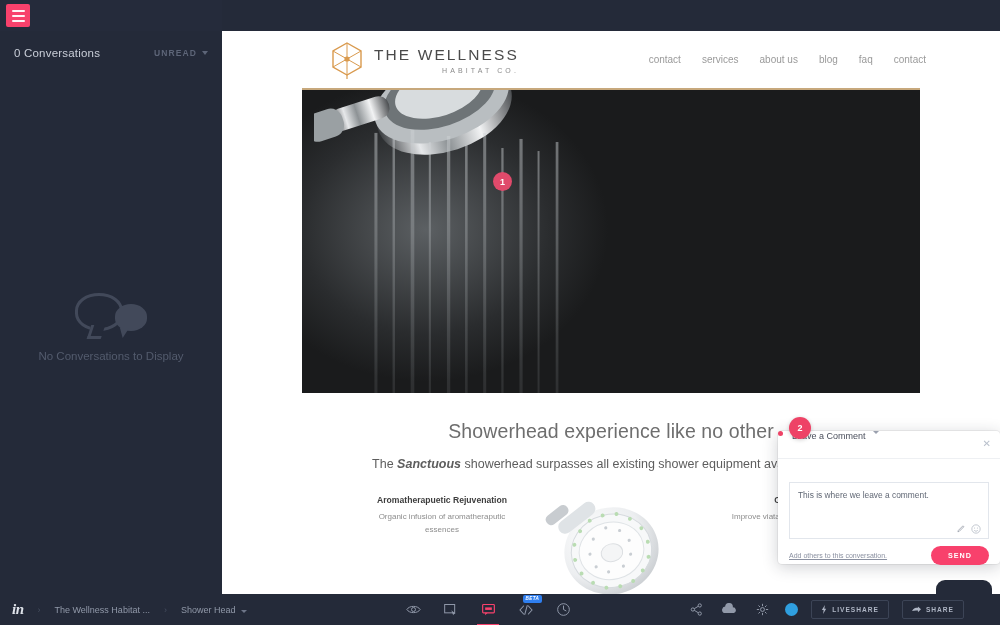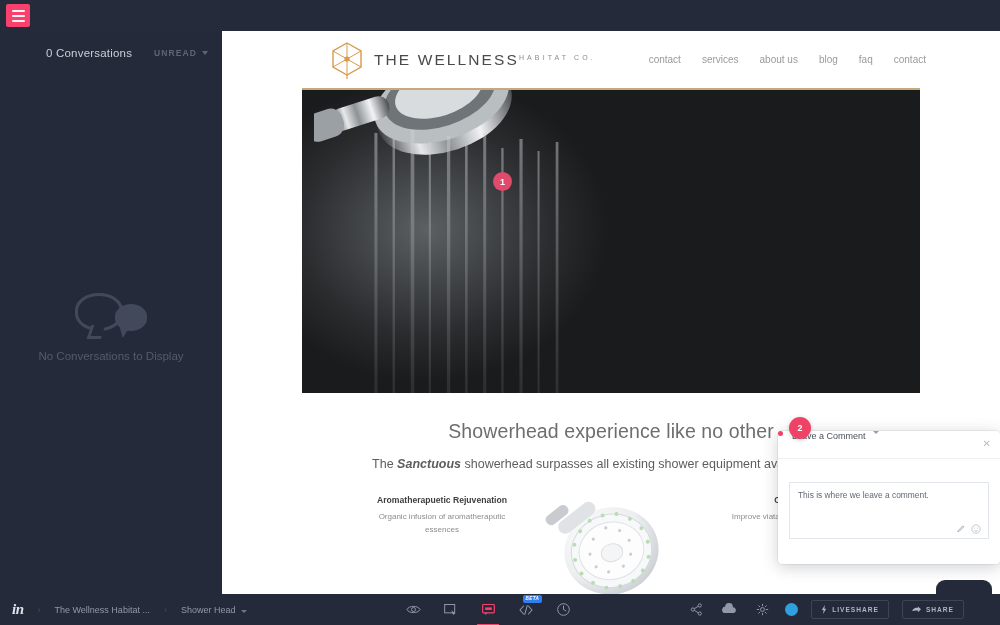--- a/index.html
+++ b/index.html
@@ -26,21 +26,21 @@
 
   
   .sidebar {
     position: absolute; left: 0; top: 31px; width: 222px; height: 563px;
     background: #242a39;
   }
   .sidebar-head {
     position: relative; height: 44px; padding: 0 14px;
     display: flex; align-items: center; justify-content: space-between;
   }
-  .conv-count { color: #c9ced8; font-size: 11.5px; letter-spacing: .2px; margin-left: 32px; }
+  .conv-count { color: #c9ced8; font-size: 11.5px; letter-spacing: .2px; }
   .unread-wrap { display: flex; align-items: center; gap: 5px; cursor: pointer; }
   .unread-label { color: #5d6578; font-size: 8.5px; letter-spacing: 1.1px; font-weight: bold; }
   .caret-down {
     width: 0; height: 0; border-left: 3.5px solid transparent; border-right: 3.5px solid transparent;
     border-top: 4px solid #5d6578;
   }
   .empty-state {
     position: absolute; left: 0; top: 262px; width: 222px;
     display: flex; flex-direction: column; align-items: center; gap: 5px;
   }
@@ -73,21 +73,21 @@
   }
   .site-header {
     position: relative; height: 57px; display: flex; align-items: center;
     padding: 0 74px 0 0; justify-content: flex-end; background: #fff;
   }
   .logo-block {
     position: absolute; left: 108px; top: 10px;
     display: flex; align-items: center; gap: 10px;
   }
   .logo-mark { width: 34px; height: 38px; }
-  .logo-words { display: flex; flex-direction: row; align-items: flex-start; }
+  .logo-words { display: flex; flex-direction: column; align-items: flex-end; }
   .logo-title {
     font-size: 15.5px; letter-spacing: 2.1px; color: #4a4a4a; font-weight: 400;
     font-family: "Liberation Sans", sans-serif;
   }
   .logo-sub {
     font-size: 7px; letter-spacing: 3.1px; color: #8a8a8a; margin-top: 3px;
   }
   .site-nav { display: flex; align-items: center; gap: 21px; }
   .site-nav a { color: #9a9a9a; font-size: 10px; text-decoration: none; cursor: pointer; }
 
@@ -426,20 +426,24 @@
           <span>
             <svg width="10" height="10" viewBox="0 0 12 12">
               <circle cx="6" cy="6" r="5" fill="none" stroke="#b8bec8" stroke-width="1"></circle>
               <circle cx="4.3" cy="4.8" r=".7" fill="#b8bec8"></circle>
               <circle cx="7.7" cy="4.8" r=".7" fill="#b8bec8"></circle>
               <path d="M3.8 7.4 a2.6 2.6 0 0 0 4.4 0" fill="none" stroke="#b8bec8" stroke-width="1"></path>
             </svg>
           </span>
         </div>
       </div>
+      <div class="cp-foot">
+        <span class="cp-link">Add others to this conversation.</span>
+        <button class="cp-send">SEND</button>
+      </div>
     </div>
   </div>
 
   <div class="bottom-pill-peek"></div>
 
   <div class="bottombar">
     <div class="bb-left">
       <span class="in-logo">in</span>
       <span class="crumb-sep">›</span>
       <span class="crumb">The Wellness Habitat ...</span>

